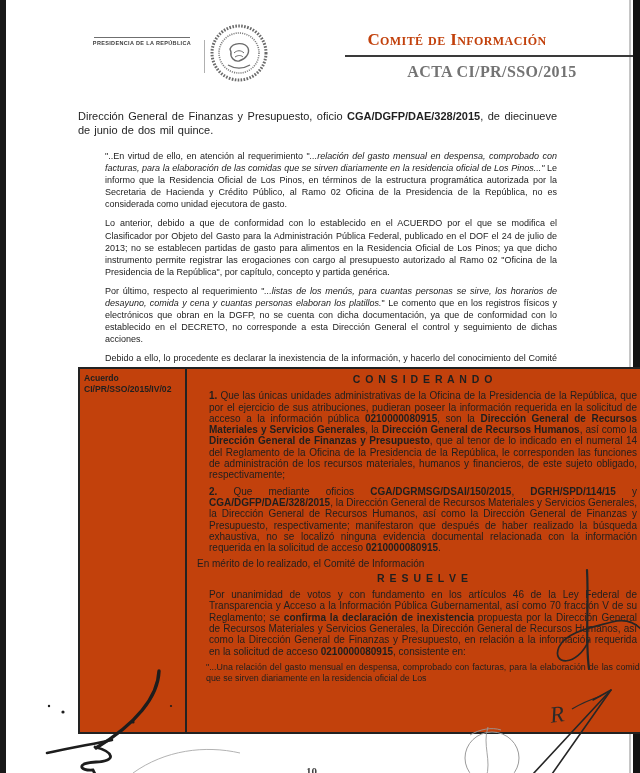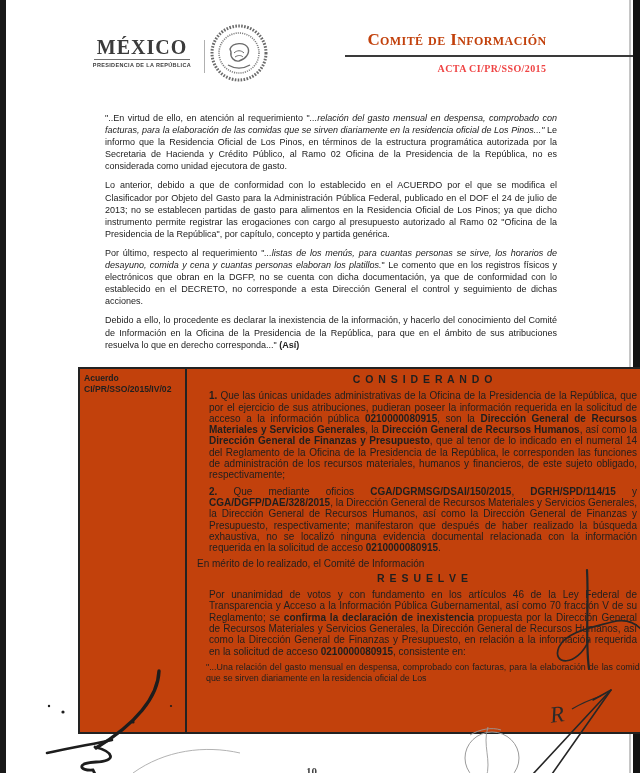--- a/index.html
+++ b/index.html
@@ -21,22 +21,22 @@
   .logo-divider{position:absolute;left:204px;top:40px;width:1px;height:33px;background:#b0b0b0;}
   .seal{position:absolute;left:208px;top:22px;width:62px;height:62px;}
   .committee-title{
     position:absolute;left:346px;top:30px;width:222px;text-align:center;
     font-family:"Liberation Serif",serif;font-variant:small-caps;font-weight:bold;
     font-size:17px;letter-spacing:.4px;color:#c2410c;
   }
   .header-rule{position:absolute;left:345px;top:55px;width:288px;height:2px;background:#3a3a3a;}
   .acta{
     position:absolute;left:398px;top:63px;width:188px;text-align:center;
-    font-family:"Liberation Serif",serif;font-weight:bold;font-size:10px;
-    letter-spacing:.4px;color:#ef4444;
+    font-family:"Liberation Serif",serif;font-weight:bold;font-size:16px;
+    letter-spacing:.4px;color:#737373;
   }
 
   
   .content{position:absolute;left:78px;top:99px;width:479px;}
   .intro{font-size:11px;line-height:13.5px;text-align:justify;word-spacing:1px;}
   .quote{margin:13px 0 0 27px;width:452px;font-size:9px;line-height:12.1px;text-align:justify;color:#222;}
   .quote p{margin:0 0 7px;}
   .quote i{font-family:"Liberation Sans",sans-serif;}
 
   
@@ -59,39 +59,39 @@
 </head>
 <body>
 
 <div class="page">
 
   <div class="edge-left"></div>
   <div class="edge-right-line"></div>
   <div class="edge-right"></div>
 
   <div class="logo">
-    <div class="logo-title">MÉXICO</div>
     <div class="logo-rule"></div>
     <div class="logo-sub">PRESIDENCIA DE LA REPÚBLICA</div>
   </div>
   <div class="logo-divider"></div>
 
   <svg class="seal" viewBox="0 0 62 62">
     <circle cx="31" cy="31" r="27" fill="none" stroke="#6a6a6a" stroke-width="3" stroke-dasharray="1.6 1.4"></circle>
     <circle cx="31" cy="31" r="20" fill="none" stroke="#7e7e7e" stroke-width="1.6" stroke-dasharray="1.1 1.1"></circle>
     <path d="M22,27 C25,20 37,20 40,26 C42,31 38,37 31,39 C26,40 22,35 23,30 Z" fill="none" stroke="#6a6a6a" stroke-width="1.4"></path>
     <path d="M26,31 C29,28 33,28 36,31 M27,35 C30,33 33,33 35,35" fill="none" stroke="#6a6a6a" stroke-width="1"></path>
     <path d="M20,43 C27,47 35,47 42,43" fill="none" stroke="#6a6a6a" stroke-width="1.4"></path>
   </svg>
 
   <div class="committee-title">Comité de Información</div>
   <div class="header-rule"></div>
   <div class="acta">ACTA CI/PR/SSO/2015</div>
 
   <div class="content">
+    <p class="intro"><span>Dirección General de Finanzas y Presupuesto, oficio </span><b>CGA/DGFP/DAE/328/2015</b><span>, de diecinueve de junio de dos mil quince.</span></p>
 
     <div class="quote">
       <p><span>"..En virtud de ello, en atención al requerimiento "</span><i>...relación del gasto mensual en despensa, comprobado con facturas, para la elaboración de las comidas que se sirven diariamente en la residencia oficial de Los Pinos..."</i><span> Le informo que la Residencia Oficial de Los Pinos, en términos de la estructura programática autorizada por la Secretaria de Hacienda y Crédito Público, al Ramo 02 Oficina de la Presidencia de la República, no es considerada como unidad ejecutora de gasto.</span></p>
       <p>Lo anterior, debido a que de conformidad con lo establecido en el ACUERDO por el que se modifica el Clasificador por Objeto del Gasto para la Administración Pública Federal, publicado en el DOF el 24 de julio de 2013; no se establecen partidas de gasto para alimentos en la Residencia Oficial de Los Pinos; ya que dicho instrumento permite registrar las erogaciones con cargo al presupuesto autorizado al Ramo 02 "Oficina de la Presidencia de la República", por capítulo, concepto y partida genérica.</p>
       <p><span>Por último, respecto al requerimiento "</span><i>...listas de los menús, para cuantas personas se sirve, los horarios de desayuno, comida y cena y cuantas personas elaboran los platillos.</i><span>" Le comento que en los registros físicos y electrónicos que obran en la DGFP, no se cuenta con dicha documentación, ya que de conformidad con lo establecido en el DECRETO, no corresponde a esta Dirección General el control y seguimiento de dichas acciones.</span></p>
       <p><span>Debido a ello, lo procedente es declarar la inexistencia de la información, y hacerlo del conocimiento del Comité de Información en la Oficina de la Presidencia de la República, para que en el ámbito de sus atribuciones resuelva lo que en derecho corresponda..." </span><b>(Así)</b></p>
     </div>
   </div>
 
   <div class="box">

